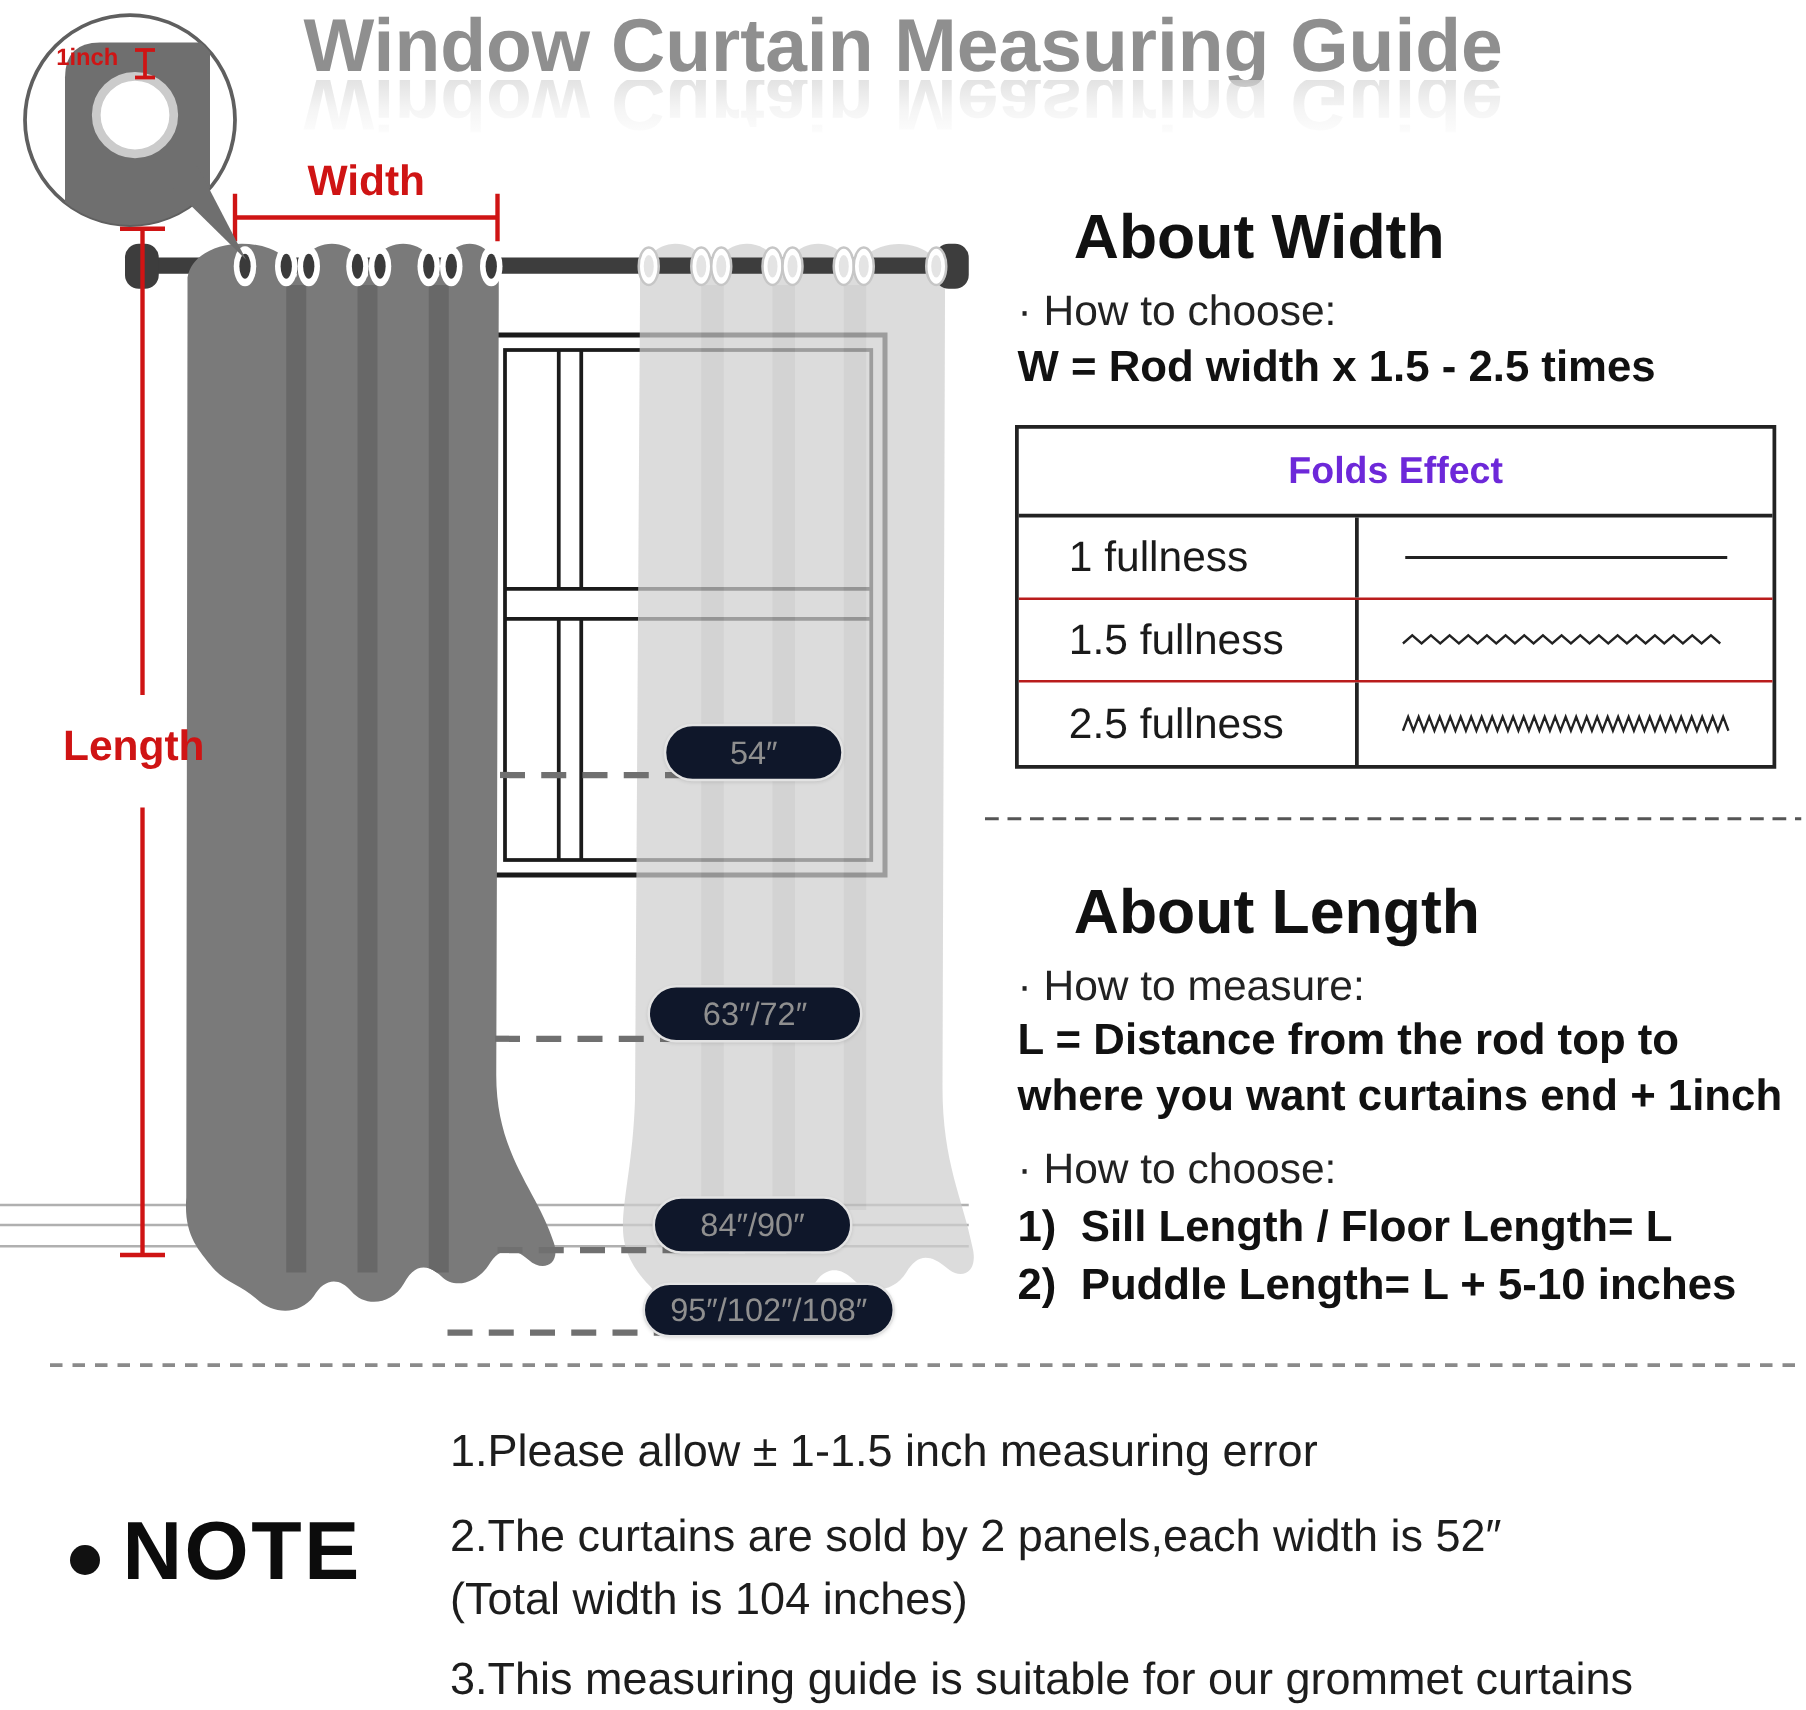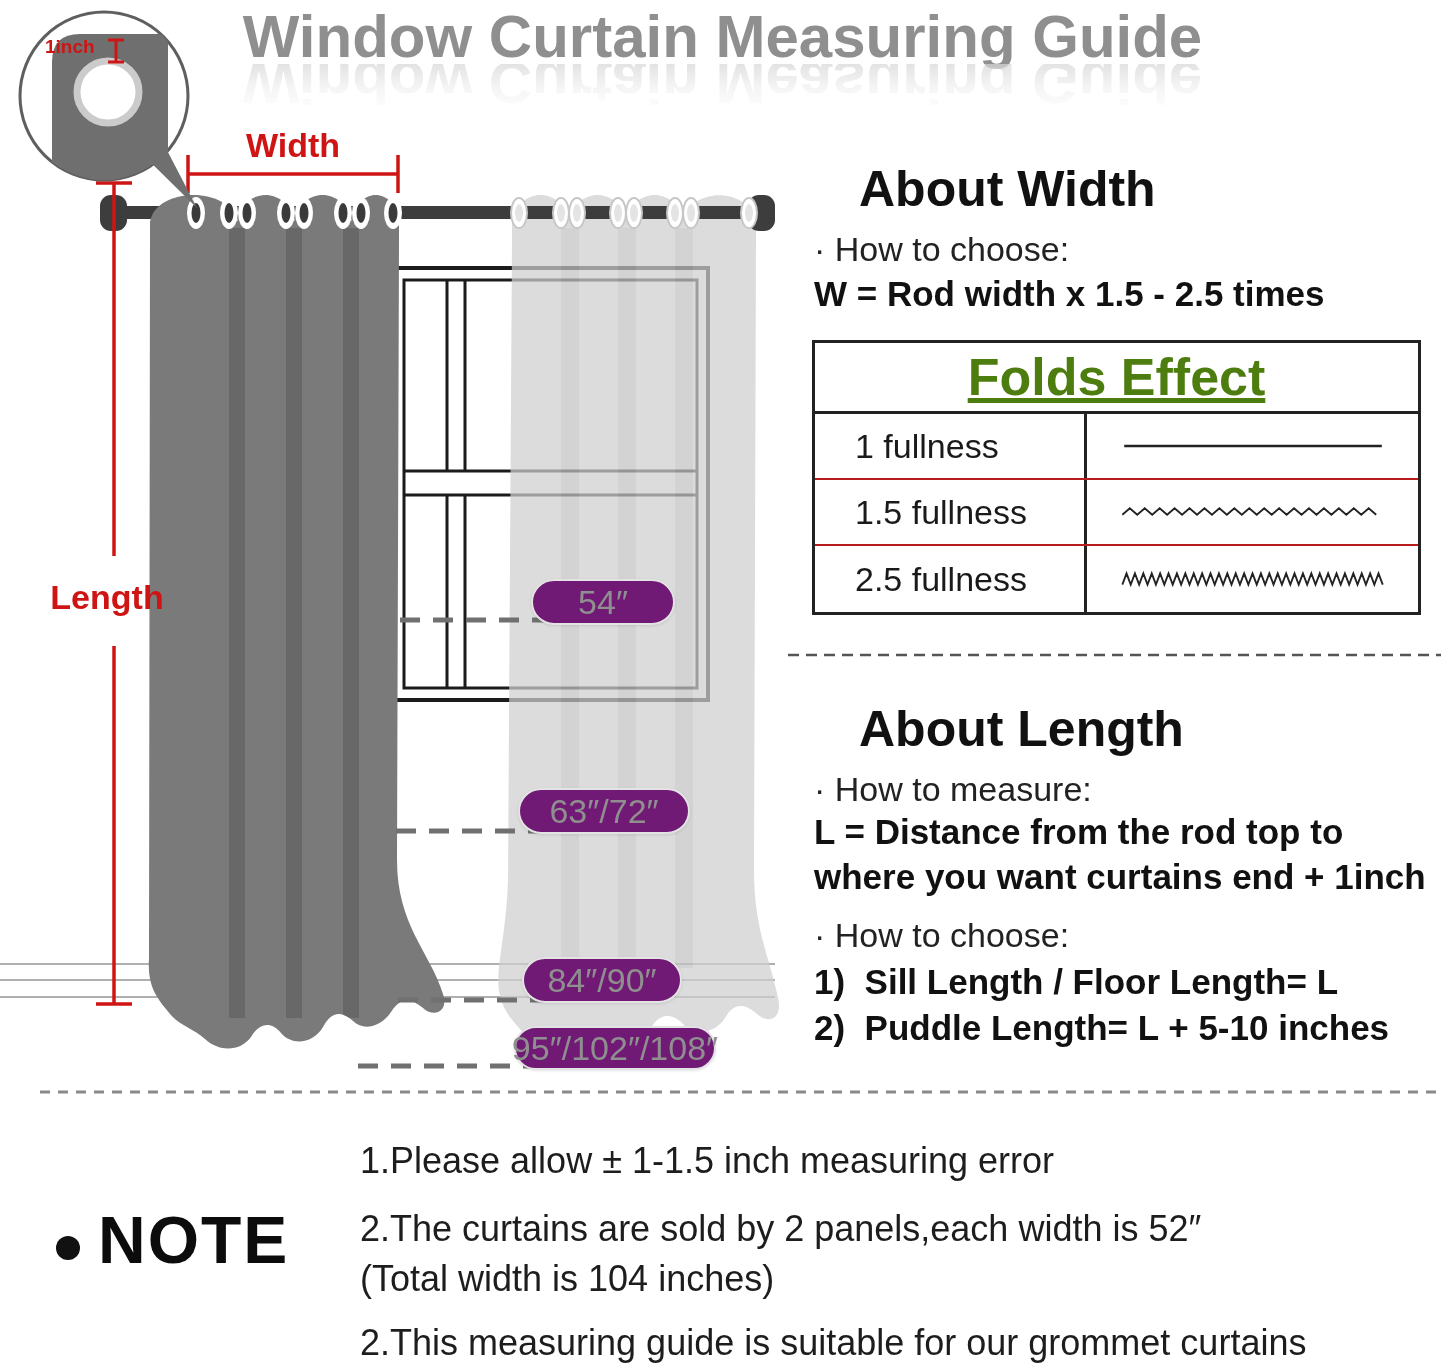--- a/index.html
+++ b/index.html
@@ -25,35 +25,35 @@
   }
   
   .scene{left:0;top:0;width:1445px;height:1368px;}
   
   .red-label{color:#cf1414;font-weight:bold;white-space:nowrap;}
   .width-label{left:193px;top:126px;width:200px;text-align:center;font-size:34px;}
   .length-label{left:32px;top:578px;width:150px;text-align:center;font-size:34px;}
   .inch-label{left:45px;top:36px;font-size:19px;}
   
   .pill{
-    background:#701a75;border:2px solid #e3e3e3;border-radius:24px;
-    color:#8f8f8f;font-size:34px;display:flex;align-items:center;justify-content:center;
+    background:#0f172a;border:2px solid #e3e3e3;border-radius:24px;
+    color:#8f8f8f;font-size:26px;display:flex;align-items:center;justify-content:center;
     box-shadow:0 1px 3px rgba(0,0,0,.10);white-space:nowrap;
   }
   
   .h-section{font-size:50px;font-weight:bold;color:#111;white-space:nowrap;margin-left:47px;}
   .t-bullet{font-size:34px;color:#222;white-space:nowrap;}
   .t-formula{font-size:35px;font-weight:600;color:#111;white-space:nowrap;}
   .fold-table{
     left:812px;top:340px;width:609px;border:3px solid #222;background:#fff;
     box-sizing:border-box;
   }
   .ft-header{
     height:68px;border-bottom:3px solid #222;display:flex;align-items:center;justify-content:center;
-    font-size:52px;font-weight:bold;color:#4d7c0f;text-decoration:underline;
+    font-size:30px;font-weight:bold;color:#6d28d9;
   }
   .ft-row{display:flex;height:64px;border-bottom:2px solid #b91c1c;}
   .ft-row:last-child{border-bottom:none;height:66px;}
   .ft-label{
     width:272px;border-right:3px solid #222;display:flex;align-items:center;
     padding-left:40px;font-size:34px;color:#1a1a1a;box-sizing:border-box;white-space:nowrap;
   }
   .ft-viz{flex:1;display:flex;align-items:center;justify-content:center;}
   
   .note-dot{left:56px;top:1236px;width:24px;height:24px;border-radius:50%;background:#111;}
@@ -288,15 +288,15 @@
   <div class="abs t-formula" style="left:814px;top:857px;">where you want curtains end + 1inch</div>
   <div class="abs t-bullet" style="left:814px;top:916px;">· How to choose:</div>
   <div class="abs t-formula" style="left:814px;top:962px;white-space:pre;">1)  Sill Length / Floor Length= L</div>
   <div class="abs t-formula" style="left:814px;top:1008px;white-space:pre;">2)  Puddle Length= L + 5-10 inches</div>
 
   <div class="abs note-dot"></div>
   <div class="abs note-word">NOTE</div>
   <div class="abs note-line" style="top:1140px;">1.Please allow ± 1-1.5 inch measuring error</div>
   <div class="abs note-line" style="top:1208px;">2.The curtains are sold by 2 panels,each width is 52″</div>
   <div class="abs note-line" style="top:1258px;">(Total width is 104 inches)</div>
-  <div class="abs note-line" style="top:1322px;">2.This measuring guide is suitable for our grommet curtains</div>
+  <div class="abs note-line" style="top:1322px;">3.This measuring guide is suitable for our grommet curtains</div>
 
 </div>
 
 </body></html>

